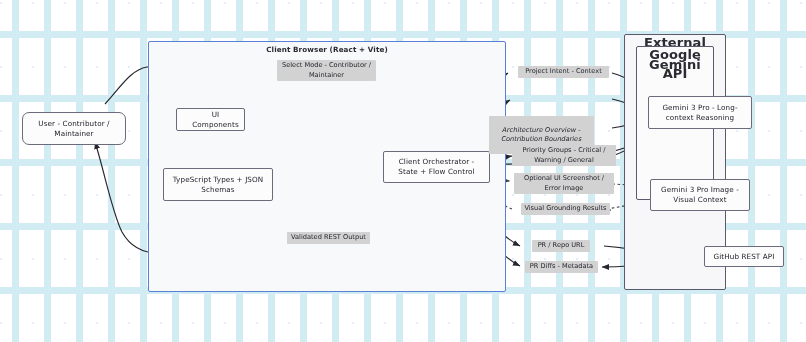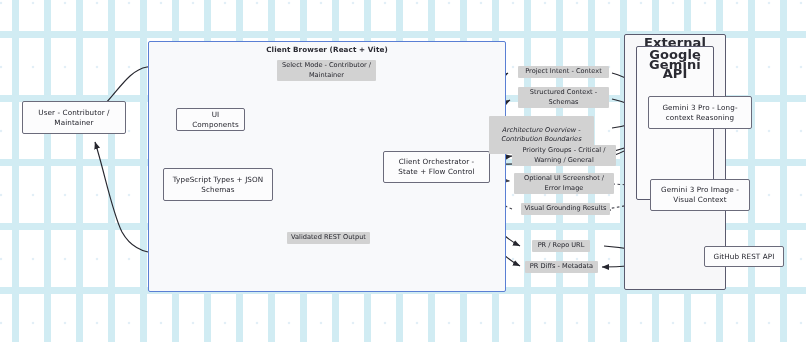--- a/index.html
+++ b/index.html
@@ -149,39 +149,38 @@
   </div>
 
   <div class="subgraph sg-ext">
     <div class="sg-title">External Services</div>
   </div>
 
   <div class="subgraph sg-gem">
     <div class="sg-title">Google Gemini API</div>
   </div>
 
-  <div class="node" style="left:22px;top:101px;width:104px;height:33px;">User - Contributor / Maintainer</div>
+  <div class="node" style="left:22px;top:112px;width:104px;height:33px;border-radius:7px;">User - Contributor / Maintainer</div>
 
   <div class="node" style="left:176px;top:108px;width:69px;height:23px;padding-left:14px;">UI Components</div>
 
   <div class="node" style="left:383px;top:151px;width:107px;height:32px;">Client Orchestrator - State + Flow Control</div>
 
   <div class="node" style="left:163px;top:168px;width:110px;height:33px;">TypeScript Types + JSON Schemas</div>
 
   <div class="node" style="left:648px;top:96px;width:104px;height:33px;">Gemini 3 Pro - Long-context Reasoning</div>
 
   <div class="node" style="left:650px;top:179px;width:100px;height:32px;">Gemini 3 Pro Image - Visual Context</div>
 
   <div class="node" style="left:668px;top:246px;width:80px;height:21px;margin-left:36px;">GitHub REST API</div>
 
   <div class="elabel" style="left:277px;top:60px;width:99px;height:21px;">Select Mode - Contributor / Maintainer</div>
 
   <div class="elabel" style="left:518px;top:66px;width:91px;height:12px;">Project Intent - Context</div>
 
-  <div class="elabel" style="left:518px;top:87px;width:91px;height:21px;">Structured Context - Schemas</div>
 
   <div class="elabel" style="left:489px;top:116px;width:105px;height:38px;font-style:italic;">Architecture Overview - Contribution Boundaries</div>
 
   <div class="elabel" style="left:512px;top:145px;width:104px;height:21px;">Priority Groups - Critical / Warning / General</div>
 
   <div class="elabel" style="left:514px;top:173px;width:100px;height:21px;">Optional UI Screenshot / Error Image</div>
 
   <div class="elabel" style="left:521px;top:203px;width:89px;height:12px;">Visual Grounding Results</div>
 
   <div class="elabel" style="left:532px;top:240px;width:58px;height:12px;">PR / Repo URL</div>

